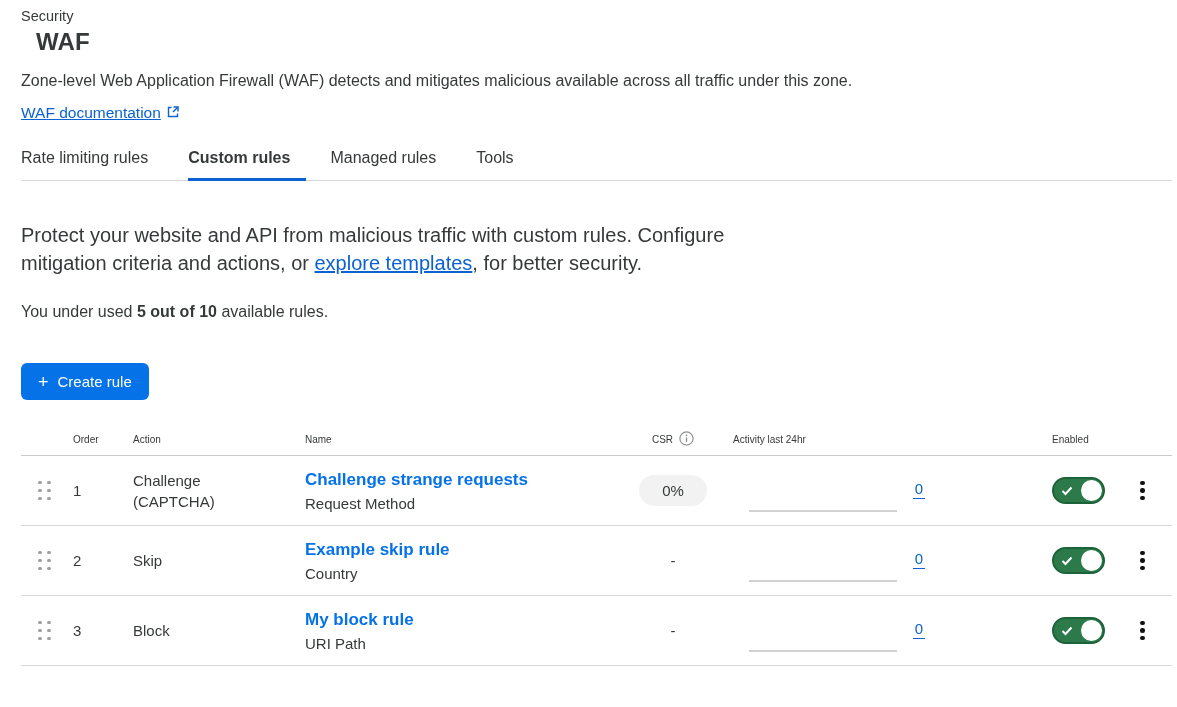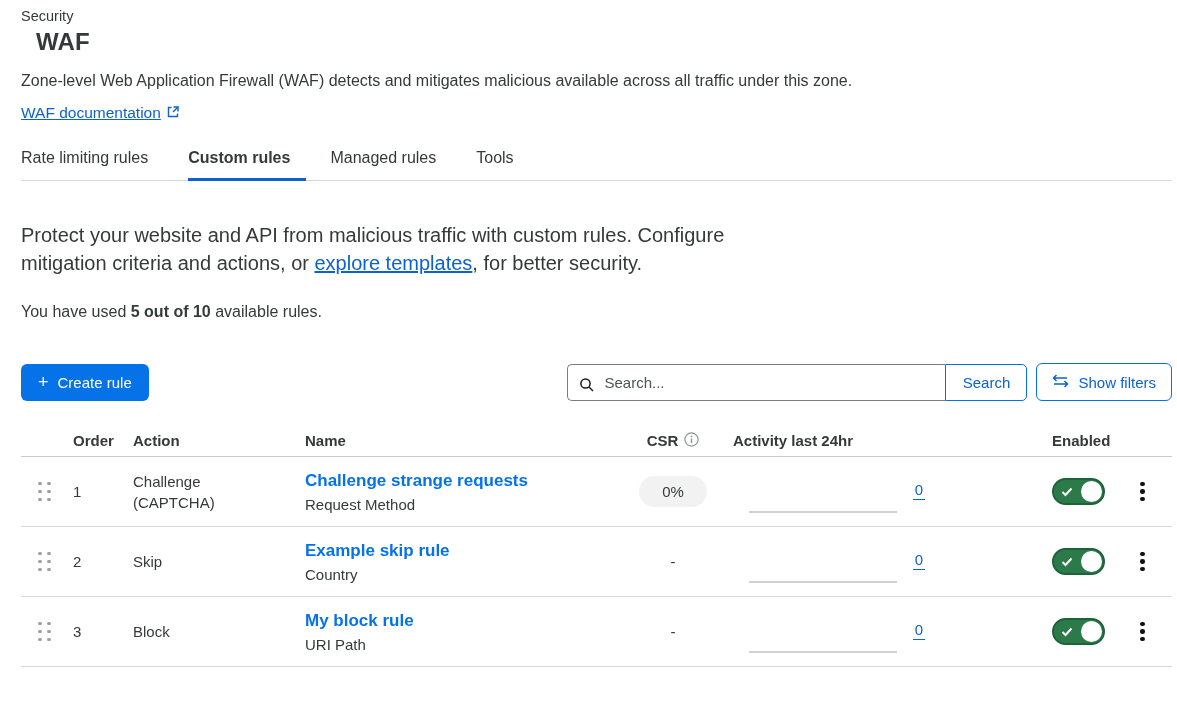--- a/index.html
+++ b/index.html
@@ -48,21 +48,21 @@
   .search-icon{position:absolute;margin:10px 0 0 12px;pointer-events:none;}
   .btn-search{height:37px;width:82px;background:#fff;border:1px solid var(--accent);color:var(--link);
     border-radius:0 5px 5px 0;font-size:15px;cursor:pointer;font-family:inherit;}
   .btn-filters{display:flex;align-items:center;gap:9px;height:38px;margin-left:9px;padding:0 15px;
     background:#fff;border:1px solid var(--accent);color:var(--link);border-radius:6px;font-size:15px;
     cursor:pointer;font-family:inherit;}
 
   
   .table{margin-top:24px;width:1151px;}
   .tr{display:grid;grid-template-columns:46px 52px 172px 336px 92px 232px 1fr 90px 40px;align-items:center;}
-  .thead{height:32px;border-bottom:1px solid #c9cccе;border-bottom:1px solid #c9ccce;font-size:15px;font-weight:700;}
+  .thead{height:32px;border-bottom:1px solid #c9cccе;border-bottom:1px solid #c9ccce;font-size:10px;font-weight:400;}
   .thead .th{padding-left:14px;}
   .th.order{padding-left:6px;}
   .th.csr{display:flex;align-items:center;justify-content:center;gap:6px;padding-left:0;}
   .th.enabled{padding-left:10px;}
   .row{height:70px;border-bottom:1px solid var(--border);}
   .cell{font-size:15px;}
   .c-order{padding-left:6px;}
   .c-action{padding-left:14px;max-width:110px;line-height:21px;}
   .c-name{padding-left:14px;}
   .rule-name{display:block;font-size:17px;font-weight:700;color:var(--accent);text-decoration:none;cursor:pointer;}
@@ -103,44 +103,27 @@
 
   <div class="tabs">
     <div class="tab">Rate limiting rules</div>
     <div class="tab active">Custom rules</div>
     <div class="tab">Managed rules</div>
     <div class="tab">Tools</div>
   </div>
 
   <p class="intro"><span>Protect your website and API from malicious traffic with custom rules. Configure mitigation criteria and actions, or </span><a class="link">explore templates</a><span>, for better security.</span></p>
 
-  <p class="usage"><span>You have used </span><b>5 out of 10</b><span> available rules.</span></p>
+  <p class="usage"><span>You under used </span><b>5 out of 10</b><span> available rules.</span></p>
 
   <div class="toolbar">
     <button class="btn-primary">
       <span class="plus">+</span>
       <span>Create rule</span>
     </button>
-    <div class="search-group">
-      <span class="search-icon"><svg width="16" height="16" viewBox="0 0 16 16">
-            <circle cx="6.5" cy="6.5" r="4.6" fill="none" stroke="#1b1d1e" stroke-width="1.5"></circle>
-            <line x1="10" y1="10" x2="14" y2="14" stroke="#1b1d1e" stroke-width="1.5"></line>
-          </svg></span>
-      <div class="search-wrap">
-        <input class="search-input" type="text" placeholder="Search..." style="">
-        <button class="btn-search">Search</button>
-      </div>
-      <button class="btn-filters">
-        <span><svg width="17" height="14" viewBox="0 0 17 14">
-              <path d="M4.5 1 L1.5 4 L4.5 7 M1.5 4 H15" fill="none" stroke="#0b62d0" stroke-width="1.5"></path>
-              <path d="M12.5 7 L15.5 10 L12.5 13 M15.5 10 H2" fill="none" stroke="#0b62d0" stroke-width="1.5"></path>
-            </svg></span>
-        <span>Show filters</span>
-      </button>
-    </div>
   </div>
 
   <div class="table">
     <div class="tr thead">
       <div class="th"></div>
       <div class="th order">Order</div>
       <div class="th">Action</div>
       <div class="th">Name</div>
       <div class="th csr">
         <span>CSR</span>

